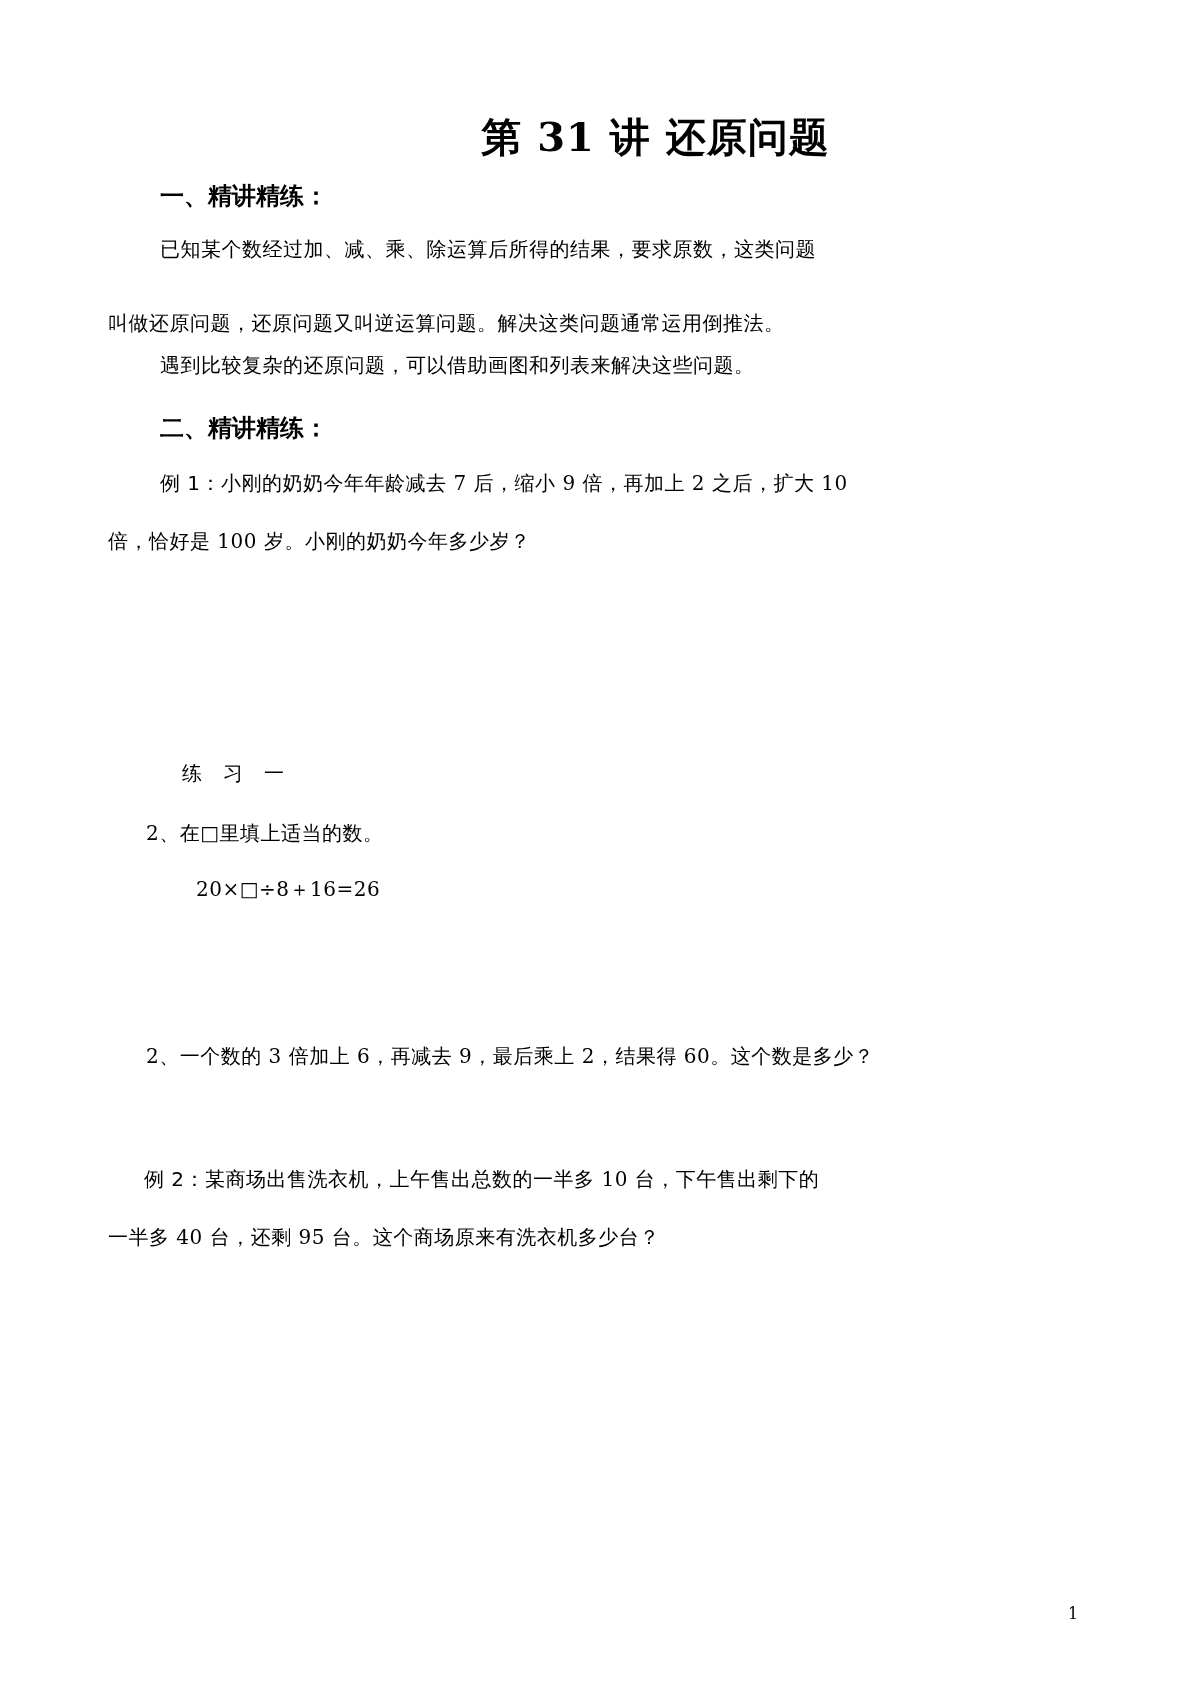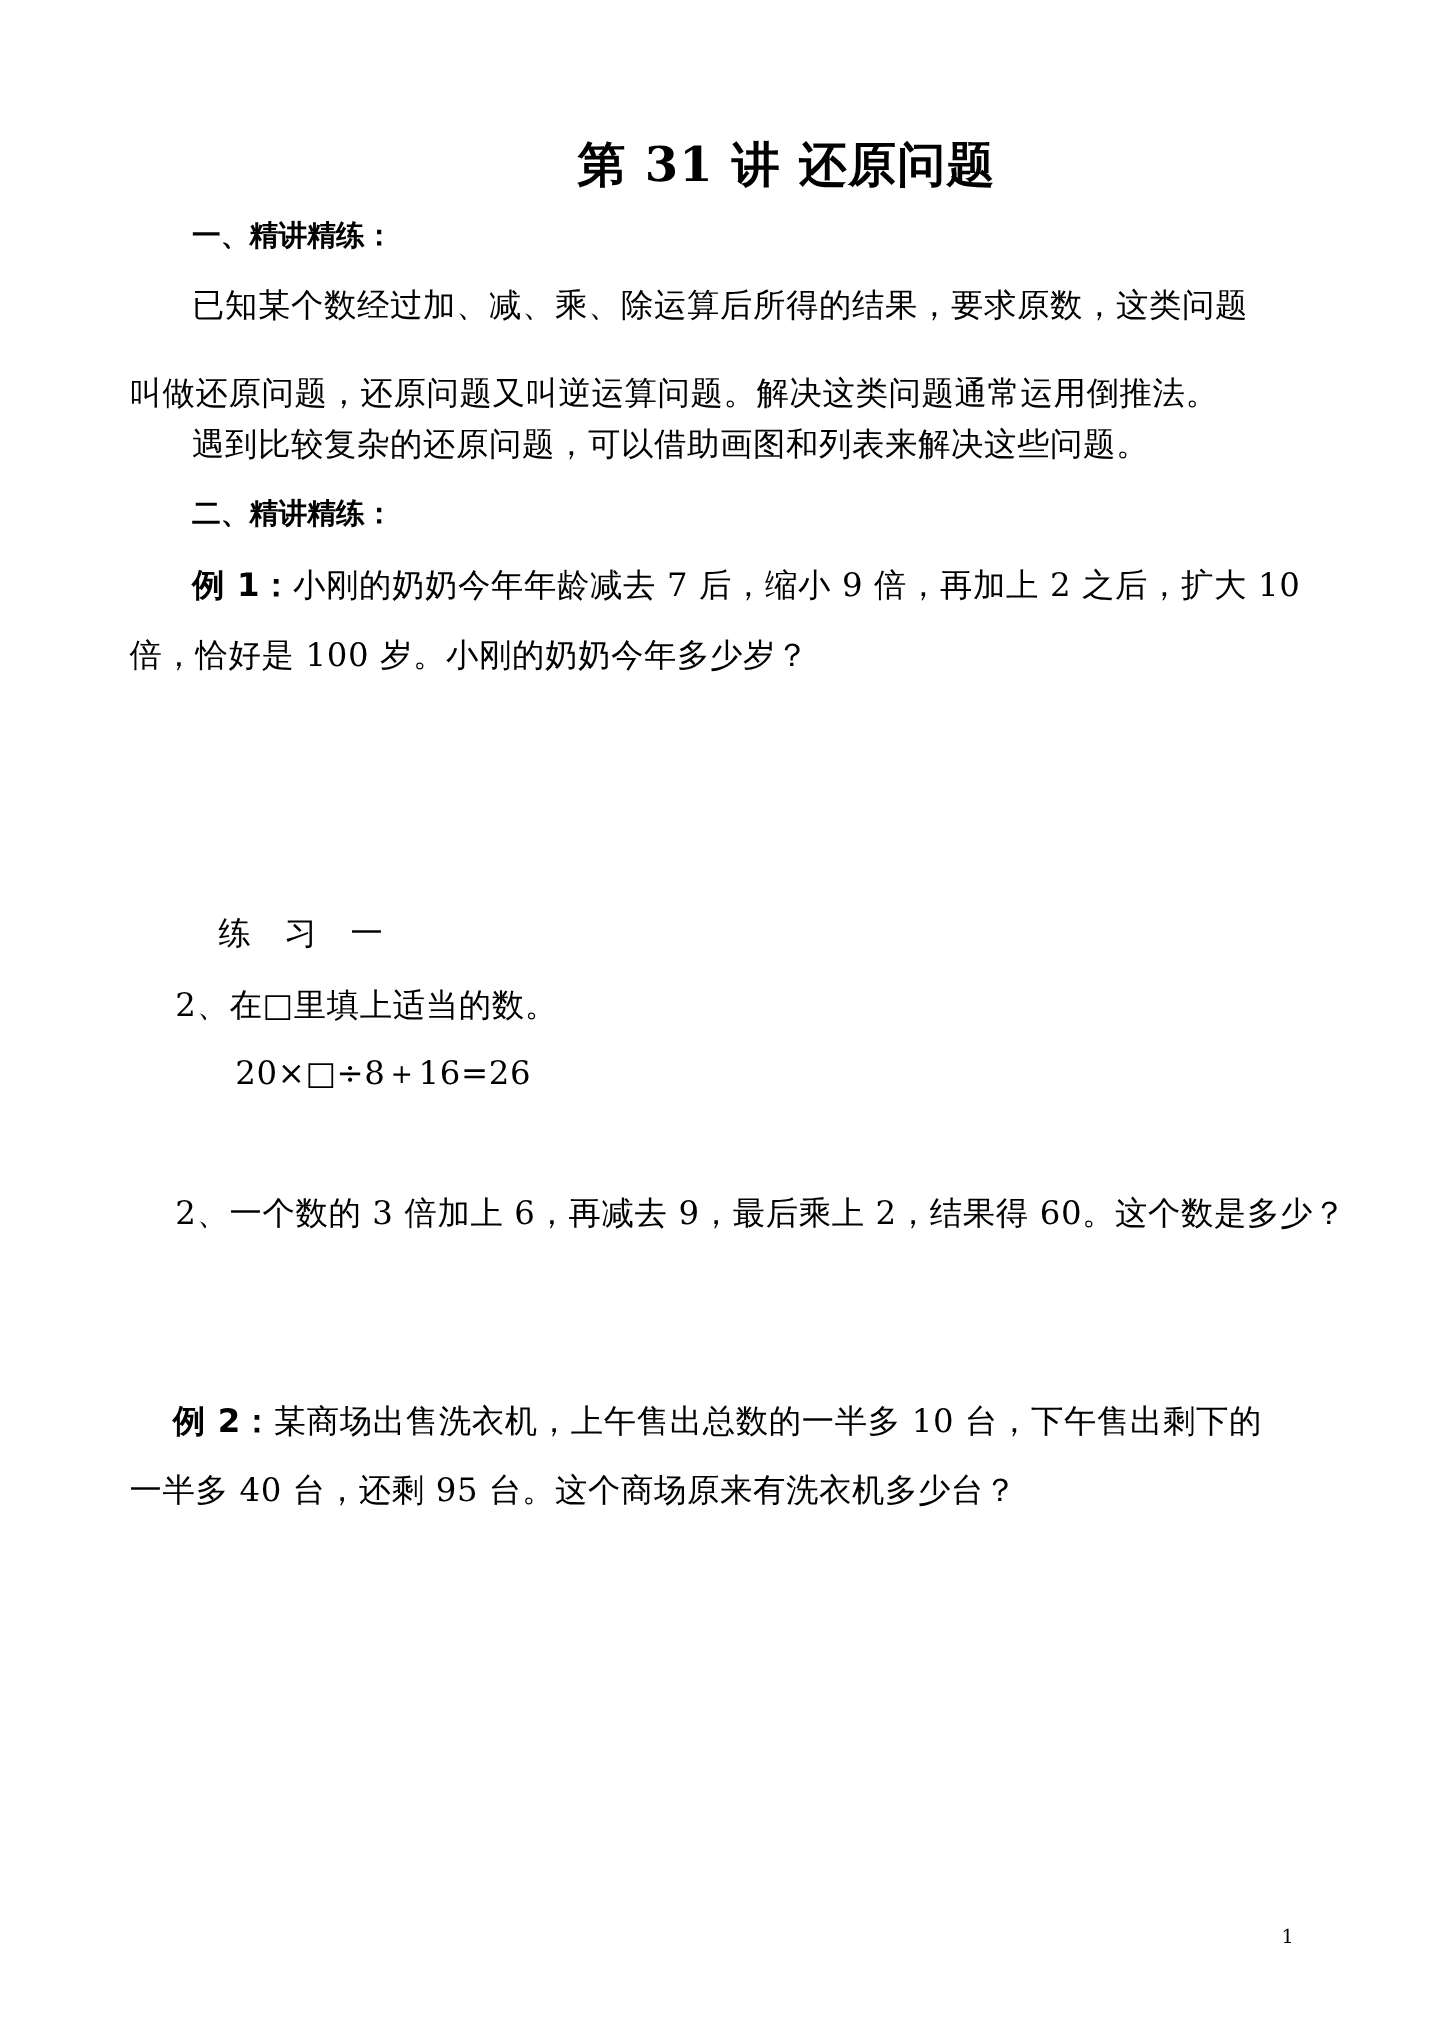--- a/index.html
+++ b/index.html
@@ -1,22 +1,22 @@
 <!DOCTYPE html>
 <html><head>
 <meta charset="utf-8">
 <style>
   html, body { margin:0; padding:0; background:#ffffff; }
   body { width:1191px; height:1684px; position:relative; overflow:hidden;
          font-family:"DejaVu Serif","Liberation Serif",serif; color:#000; }
   .abs { position:absolute; white-space:nowrap; }
   .title { left:0; width:1191px; top:110px; text-align:center; font-size:40px; font-weight:bold; letter-spacing:1px; left:60px; }
   .h2 { font-size:24px; font-weight:bold; font-family:"DejaVu Sans","Liberation Sans",sans-serif; }
-  .p { font-size:27px; letter-spacing:0.5px; }
-  .bold { font-weight:bold; font-family:"DejaVu Sans","Liberation Sans",sans-serif; }
+  .p { font-size:20px; letter-spacing:0.5px; }
+  .bold { font-weight:normal; font-family:"DejaVu Sans","Liberation Sans",sans-serif; }
   .pagenum { font-size:16px; }
 </style>
 </head>
 <body>
 
 <div class="abs title">第 31 讲  还原问题</div>
 
 <div class="abs h2" style="left:160px; top:180px;">一、精讲精练：</div>
 
 <div class="abs p" style="left:160px; top:236px;">已知某个数经过加、减、乘、除运算后所得的结果，要求原数，这类问题</div>
@@ -26,20 +26,20 @@
 <div class="abs h2" style="left:160px; top:412px;">二、精讲精练：</div>
 
 <div class="abs p" style="left:160px; top:470px;">
   <span class="bold">例 1：</span><span>小刚的奶奶今年年龄减去 7 后，缩小 9 倍，再加上 2 之后，扩大 10</span>
 </div>
 <div class="abs p" style="left:108px; top:528px;">倍，恰好是 100 岁。小刚的奶奶今年多少岁？</div>
 
 <div class="abs p" style="left:146px; top:760px;margin-left:36px;">练　习　一</div>
 <div class="abs p" style="left:146px; top:820px;">2、在□里填上适当的数。</div>
 <div class="abs p" style="left:196px; top:876px;">20×□÷8＋16=26</div>
-<div class="abs p" style="left:146px; top:993px;">2、一个数的 3 倍加上 6，再减去 9，最后乘上 2，结果得 60。这个数是多少？</div>
+<div class="abs p" style="left:146px; top:1043px;">2、一个数的 3 倍加上 6，再减去 9，最后乘上 2，结果得 60。这个数是多少？</div>
 
 <div class="abs p" style="left:144px; top:1166px;">
   <span class="bold">例 2：</span><span>某商场出售洗衣机，上午售出总数的一半多 10 台，下午售出剩下的</span>
 </div>
 <div class="abs p" style="left:108px; top:1224px;">一半多 40 台，还剩 95 台。这个商场原来有洗衣机多少台？</div>
 
 <div class="abs pagenum" style="left:1068px; top:1604px;">1</div>
 
 </body></html>

